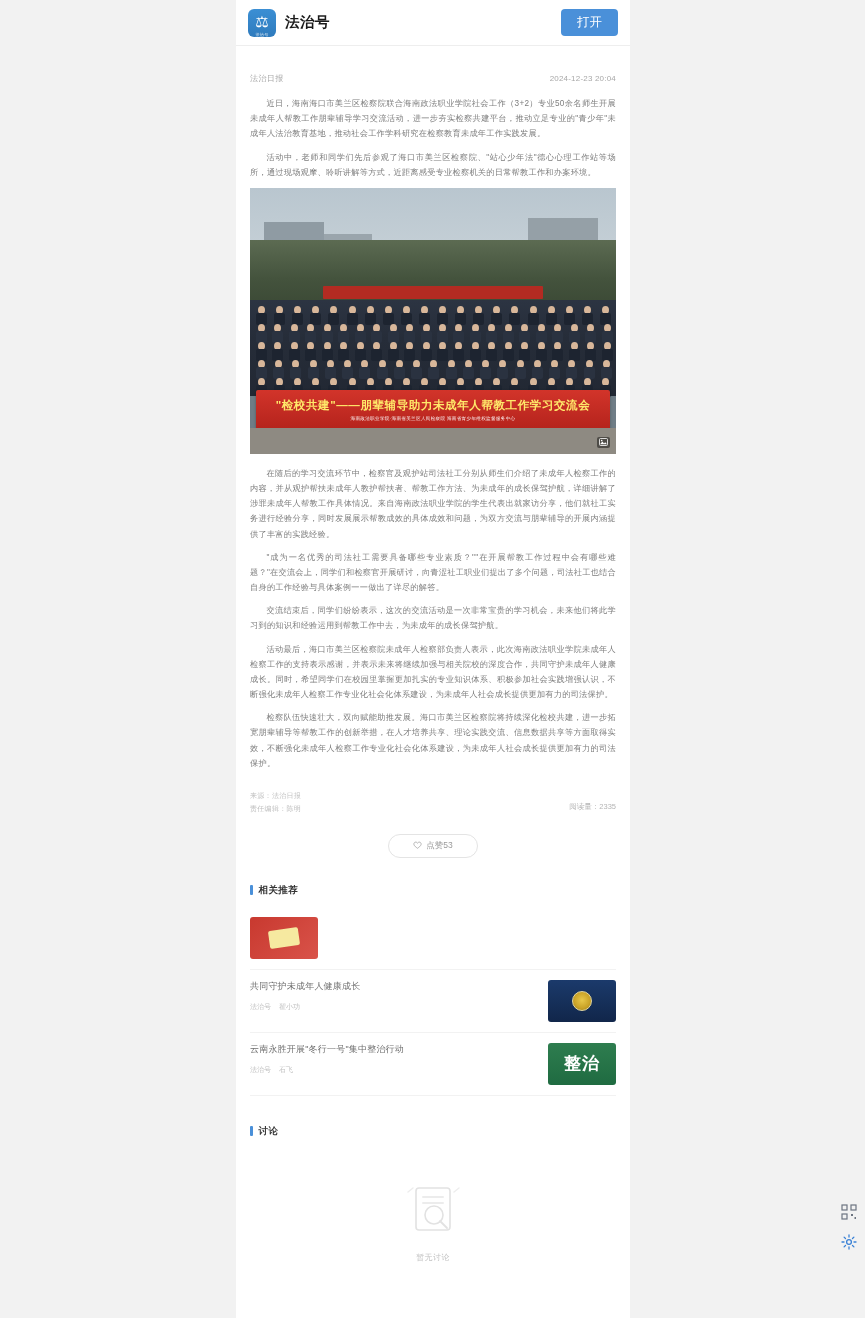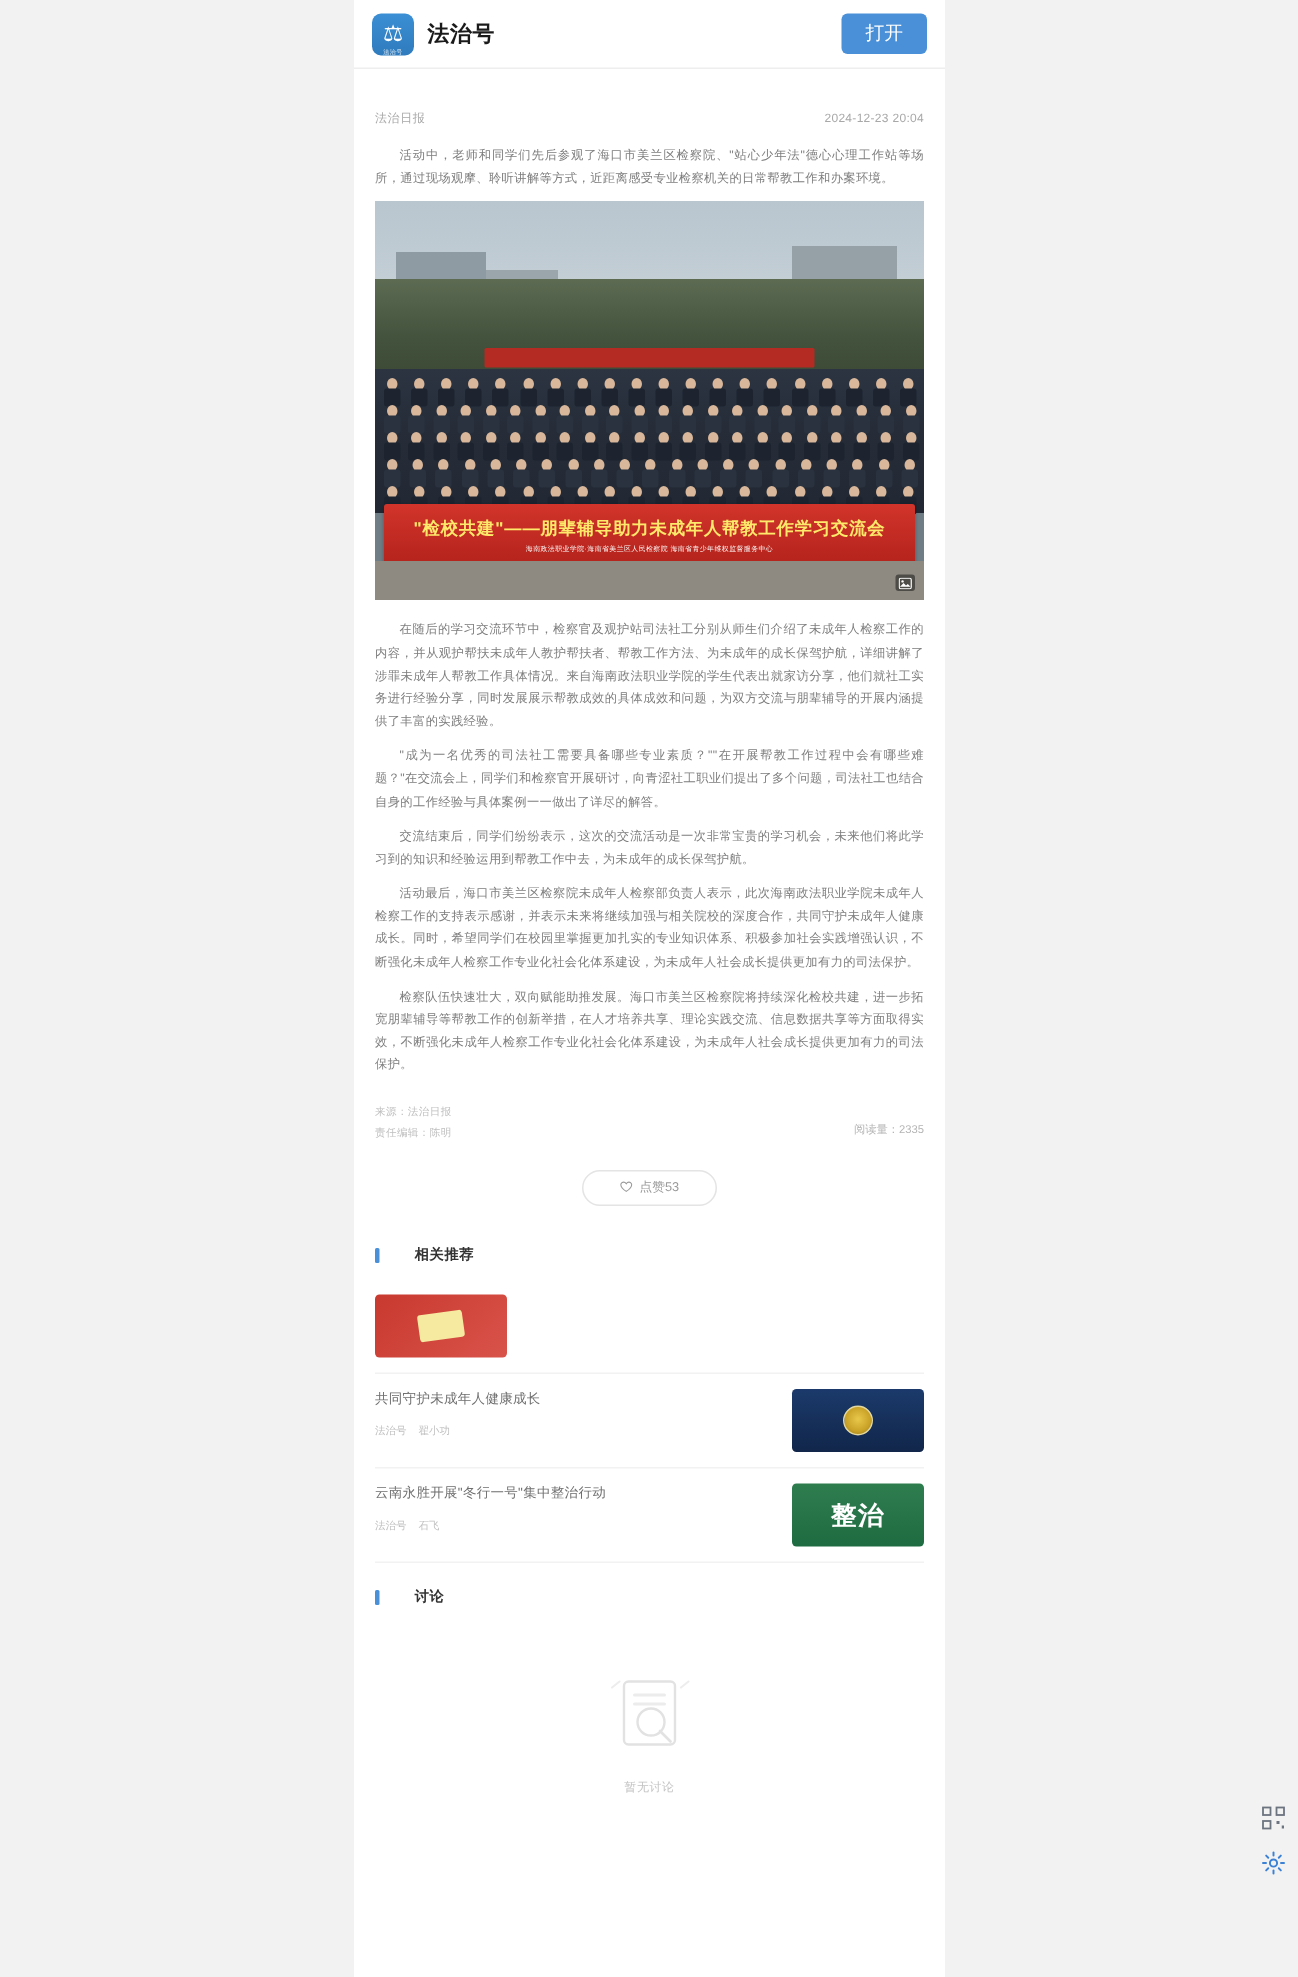--- a/index.html
+++ b/index.html
@@ -212,22 +212,22 @@
     padding: 5px 24px;
     font-size: 8.5px;
     color: #9a9a9a;
     display: flex; align-items: center; gap: 4px;
     background: #fff;
     cursor: pointer;
   }
   
   .sec-head {
     display: flex; align-items: center;
-    gap: 24px;
-    margin: 0 0 10px 0;
+    gap: 6px;
+    margin: 13px 0 10px 0;
   }
   .sec-bar {
     width: 2.5px; height: 10px;
     background: #4a90d9;
     border-radius: 1px;
   }
   .sec-title {
     font-size: 9.5px;
     color: #333;
     font-weight: bold;
@@ -249,21 +249,21 @@
     line-height: 1.55;
     letter-spacing: 0.2px;
   }
   .rel-meta {
     margin-top: 9px;
     font-size: 7px;
     color: #c0c0c0;
     display: flex; gap: 8px;
   }
   .rel-thumb {
-    width: 88px; height: 42px;
+    width: 68px; height: 42px;
     border-radius: 3px;
     flex: 0 0 auto;
     display: flex; align-items: center; justify-content: center;
     overflow: hidden;
     position: relative;
   }
   .thumb-red { background: linear-gradient(135deg,#c8392f,#d9534a); }
   .thumb-red .t-emblem {
     width: 30px; height: 18px;
     background: #f6e9a0;
@@ -321,20 +321,21 @@
     </div>
 
     <div class="article">
 
       <div class="meta-row">
         <span class="meta-source">法治日报</span>
         <span class="meta-date">2024-12-23 20:04</span>
       </div>
 
       <div class="body-text">
+        <p>近日，海南海口市美兰区检察院联合海南政法职业学院社会工作（3+2）专业50余名师生开展未成年人帮教工作朋辈辅导学习交流活动，进一步夯实检察共建平台，推动立足专业的"青少年"未成年人法治教育基地，推动社会工作学科研究在检察教育未成年工作实践发展。</p>
         <p>活动中，老师和同学们先后参观了海口市美兰区检察院、"站心少年法"德心心理工作站等场所，通过现场观摩、聆听讲解等方式，近距离感受专业检察机关的日常帮教工作和办案环境。</p>
       </div>
 
       <div class="photo-wrap">
         <div class="sky"></div>
         <div class="bldg b1"></div>
         <div class="bldg b2"></div>
         <div class="bldg b4"></div>
         <div class="bldg b3"></div>
         <div class="tree-line"></div>

